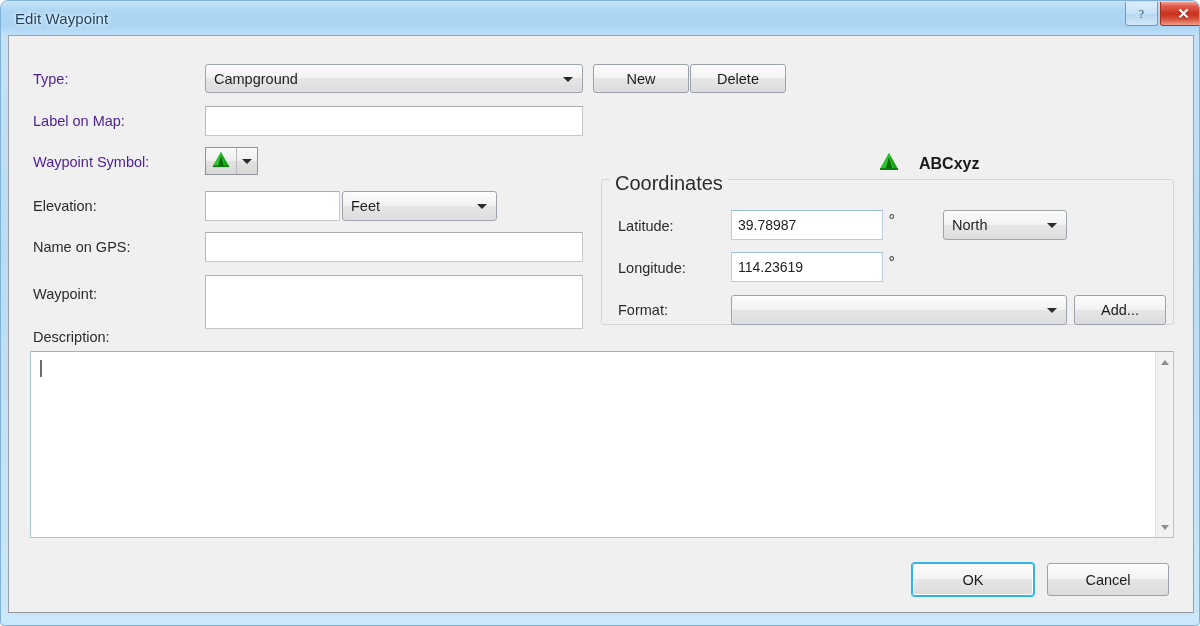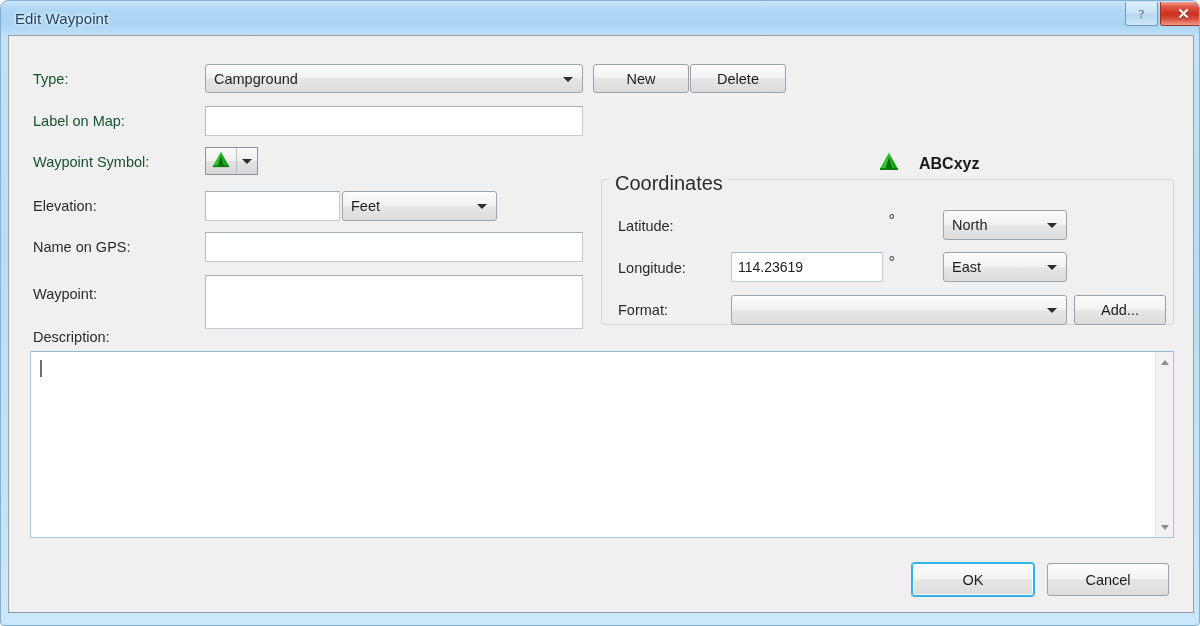--- a/index.html
+++ b/index.html
@@ -105,21 +105,21 @@
     border-bottom-color: #8e949a;
   }
 
   
   .lbl {
     position: absolute;
     font-size: 14.5px;
     color: #2b2b2b;
     white-space: nowrap;
   }
-  .lbl.blue { color: #14532d; }
+  .lbl.blue { color: #4c1d95; }
 
   
   .tinput {
     position: absolute;
     box-sizing: border-box;
     background: #ffffff;
     border: 1px solid #c5c9cd;
     border-top-color: #a9aeb3;
     border-left-color: #b7bbbf;
     font-size: 14px;
@@ -393,35 +393,34 @@
     <div class="lbl" style="left:24px; top:250px;">Waypoint:</div>
 
     <div class="tinput" style="left:196px; top:239px; width:378px; height:54px; align-items:flex-start;">
       <span></span>
     </div>
 
     <div class="groupbox" style="left:592px; top:143px; width:573px; height:146px;"></div>
     <div class="groupbox-title" style="left:601px; top:136px;">Coordinates</div>
 
     <div class="lbl" style="left:609px; top:182px;">Latitude:</div>
+    <div class="tinput coord" style="left:722px; top:174px; width:152px; height:30px;">
+      <span>39.78987</span>
+    </div>
     <div class="deg" style="left:879px; top:176px;">°</div>
     <div class="combo" style="left:934px; top:174px; width:124px; height:30px;">
       <span>North</span>
       <span class="arrow"></span>
     </div>
 
     <div class="lbl" style="left:609px; top:224px;">Longitude:</div>
     <div class="tinput coord" style="left:722px; top:216px; width:152px; height:30px;">
       <span>114.23619</span>
     </div>
     <div class="deg" style="left:879px; top:218px;">°</div>
-    <div class="combo" style="left:934px; top:216px; width:124px; height:30px;">
-      <span>East</span>
-      <span class="arrow"></span>
-    </div>
 
     <div class="lbl" style="left:609px; top:266px;">Format:</div>
     <div class="combo" style="left:722px; top:259px; width:336px; height:30px;">
       <span></span>
       <span class="arrow"></span>
     </div>
     <div class="btn" style="left:1065px; top:259px; width:92px; height:30px;">
       <span>Add...</span>
     </div>
 

